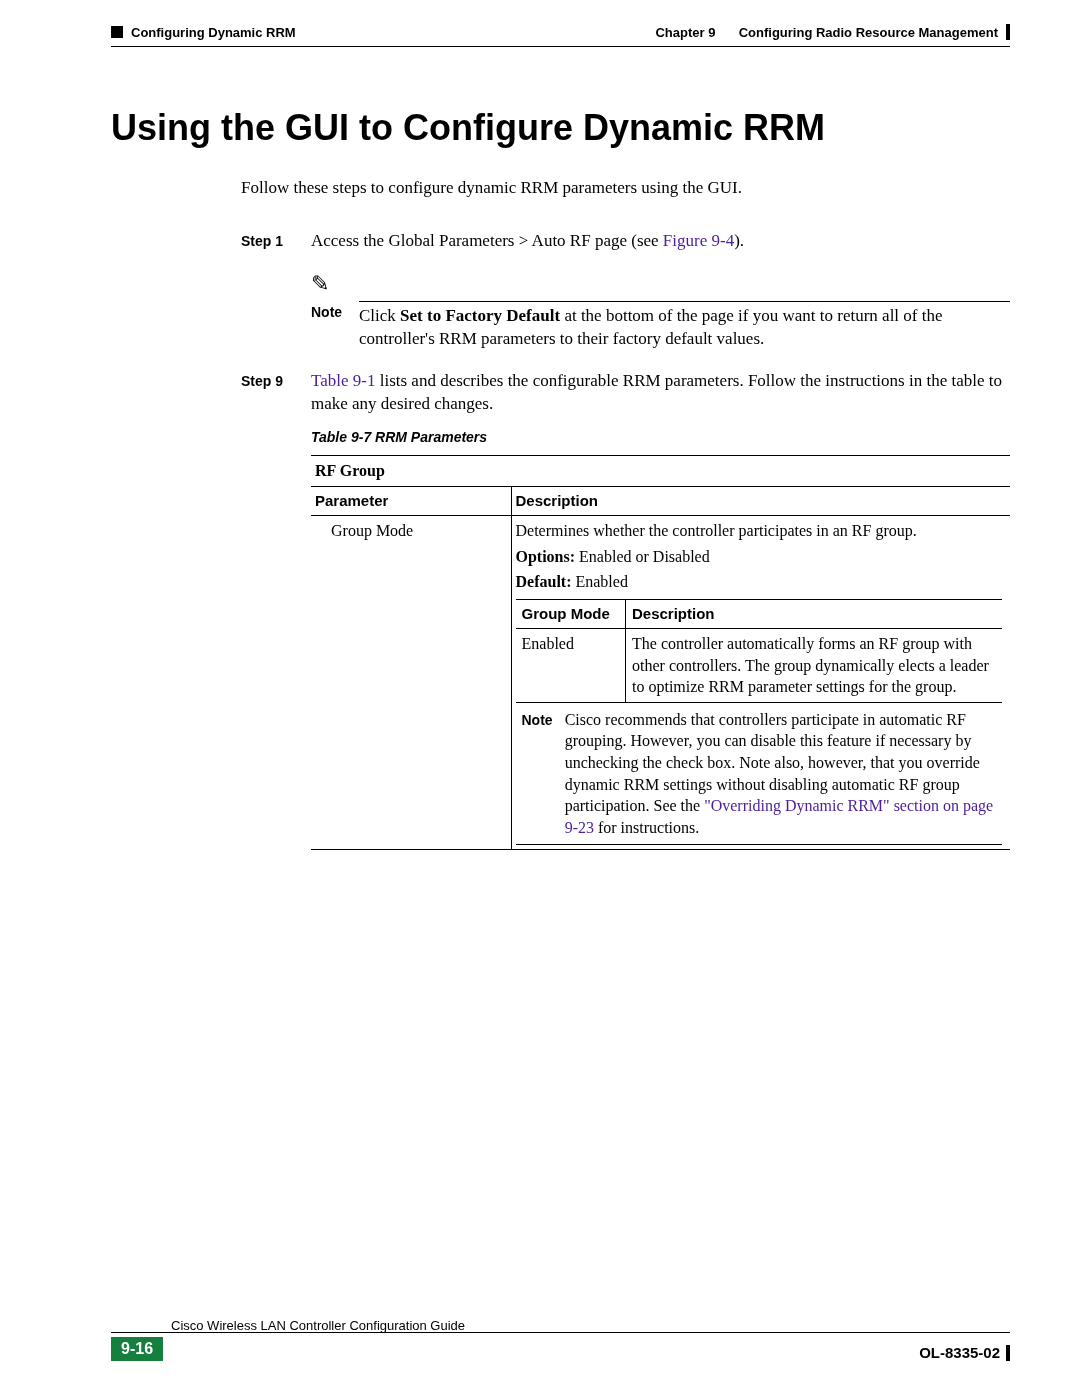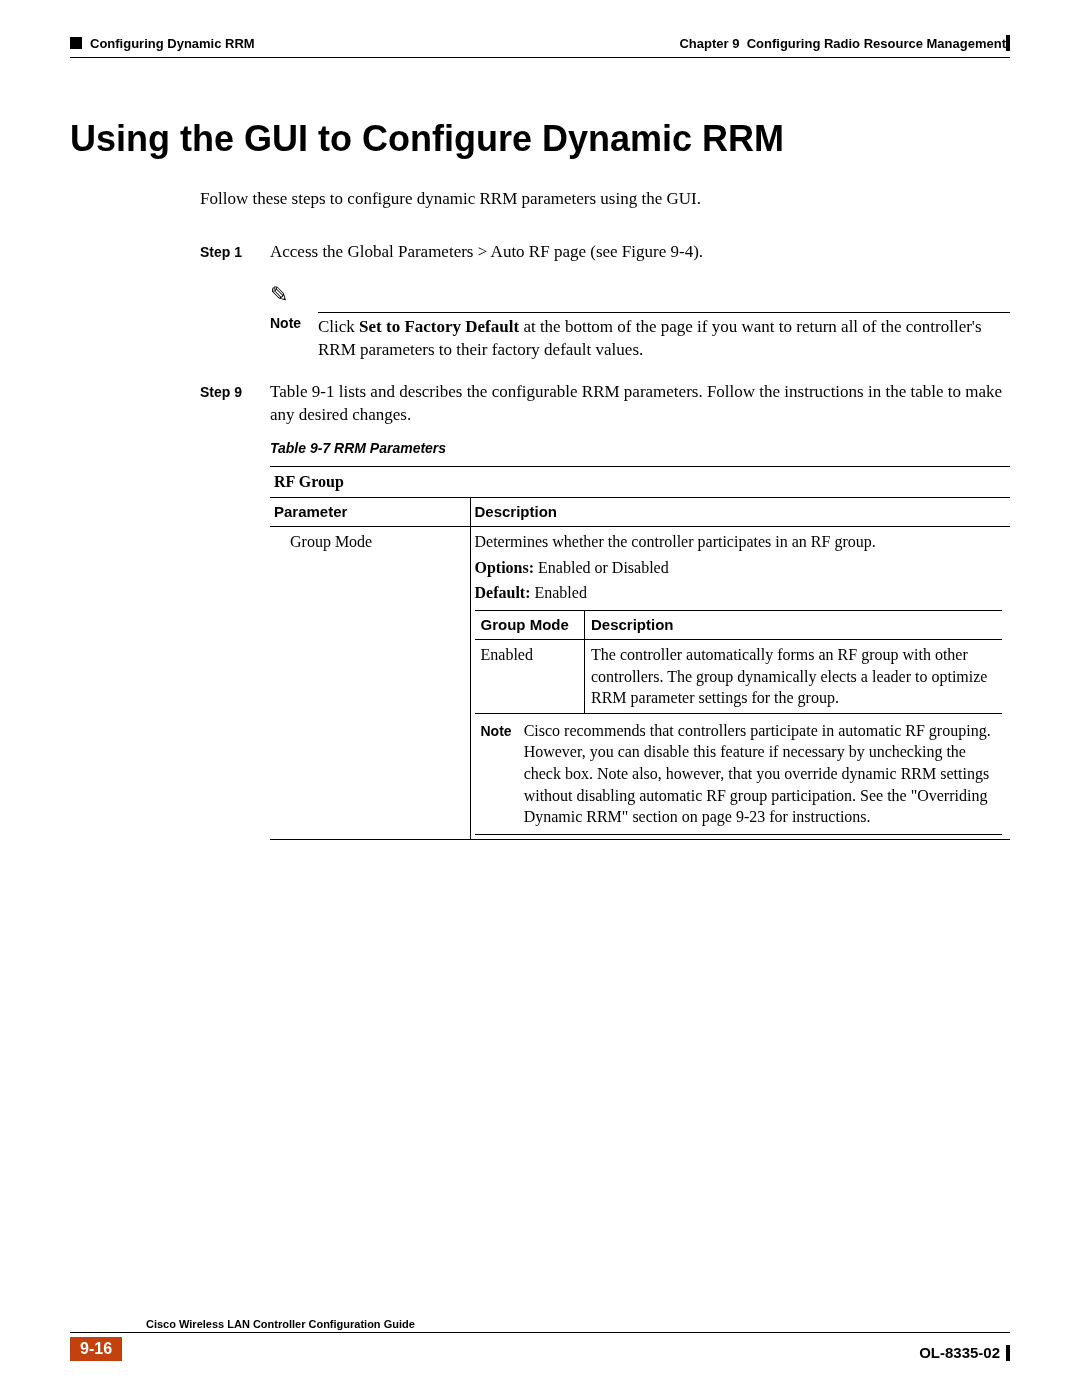--- a/index.html
+++ b/index.html
@@ -5,50 +5,51 @@
   * { box-sizing: border-box; margin: 0; padding: 0; }
   body {
     width: 1080px;
     height: 1397px;
     background: #fff;
     font-family: "Times New Roman", Times, serif;
     color: #000;
     position: relative;
   }
   .page {
-    padding: 35px 70px 40px 70px;
+    padding: 24px 70px 40px 70px;
     height: 100%;
     position: relative;
+    margin-left: 41px;
   }
   .header-row {
     display: flex;
     justify-content: space-between;
     align-items: center;
     font-family: Arial, Helvetica, sans-serif;
     font-size: 13px;
     font-weight: bold;
     margin-bottom: 6px;
   }
   .header-left { display: flex; align-items: center; gap: 8px; }
-  .header-right { display: flex; align-items: center; }
+  .header-right { display: flex; align-items: center; gap: 8px; }
   .sq { width: 12px; height: 12px; background: #000; display:inline-block; }
   .bar-v { width: 4px; height: 16px; background:#000; display:inline-block; }
   .rule { border-top: 1.5px solid #000; margin: 2px 0 60px 0; }
   h1.title {
     font-family: Arial, Helvetica, sans-serif;
     font-weight: bold;
     font-size: 36px;
     margin-bottom: 28px;
   }
   .content { padding-left: 130px; font-size: 17px; line-height: 1.35; }
   .intro { margin-bottom: 30px; }
   .step-row { display: flex; margin-bottom: 10px; }
   .step-label { width: 70px; flex: none; font-family: Liberation Sans, sans-serif; font-weight: bold; font-size: 14px; padding-top:2px;}
   .step-body { flex: 1; }
-  .link { color: #000000; }
+  .link { color: #4c1d95; }
   .pencil {
     font-size: 22px;
     transform: rotate(0deg);
     display:inline-block;
   }
   .note-row { display:flex; margin-top:4px;}
   .note-label { width:48px; flex:none; font-family: Arial, Helvetica, sans-serif; font-weight:bold; font-size:14px; padding-top:2px;}
   .note-text { flex:1; border-top:1px solid #000; padding-top:3px; }
   .note-pencil-holder { margin-left:0px; margin-bottom:-2px;}
   .table-caption { font-family: Arial, Helvetica, sans-serif; font-style: italic; font-weight:bold; font-size:14px; margin: 12px 0 8px 0;}
@@ -83,21 +84,21 @@
   .inner-note { display:flex; gap:12px; padding:2px 0;}
   .inner-note-label { font-family: Arial, Helvetica, sans-serif; font-weight:bold; font-size:14px; flex:none; padding-top:2px;}
   .bold { font-weight:bold;}
   .footer {
     position: absolute;
     left: 70px; right: 70px; bottom: 36px;
     font-family: Arial, Helvetica, sans-serif;
   }
   .footer-rule { border-top:1.5px solid #000; margin-bottom:4px;}
   .footer-row { display:flex; justify-content:space-between; align-items:flex-end;}
-  .page-badge { background:#c2410c; color:#fff; font-weight:bold; font-size:16px; padding:3px 10px; display:inline-block;}
+  .page-badge { background:#15803d; color:#fff; font-weight:bold; font-size:16px; padding:3px 10px; display:inline-block;}
   .footer-right { font-size:15px; font-weight:bold; display:flex; align-items:center; gap:6px;}
   .desc-block p { margin-bottom:4px;}
 </style>
 </head>
 <body>
 
 <div class="page">
   <div class="header-row">
     <div class="header-left">
       <span class="sq"></span>
@@ -192,15 +193,15 @@
     <div class="footer-rule"></div>
     <div class="footer-row">
       <div style="display:flex; align-items:flex-end; gap:0;">
         <span class="page-badge">9-16</span>
       </div>
       <div class="footer-right">
         <span>OL-8335-02</span>
         <span class="bar-v"></span>
       </div>
     </div>
-    <div style="position:absolute; top:-14px; left:76px; font-size:11px; font-weight:bold;">Cisco Wireless LAN Controller Configuration Guide</div>
+    <div style="position:absolute; top:-14px; left:60px; font-size:13px; font-weight:normal;">Cisco Wireless LAN Controller Configuration Guide</div>
   </div>
 </div>
 
 </body></html>

